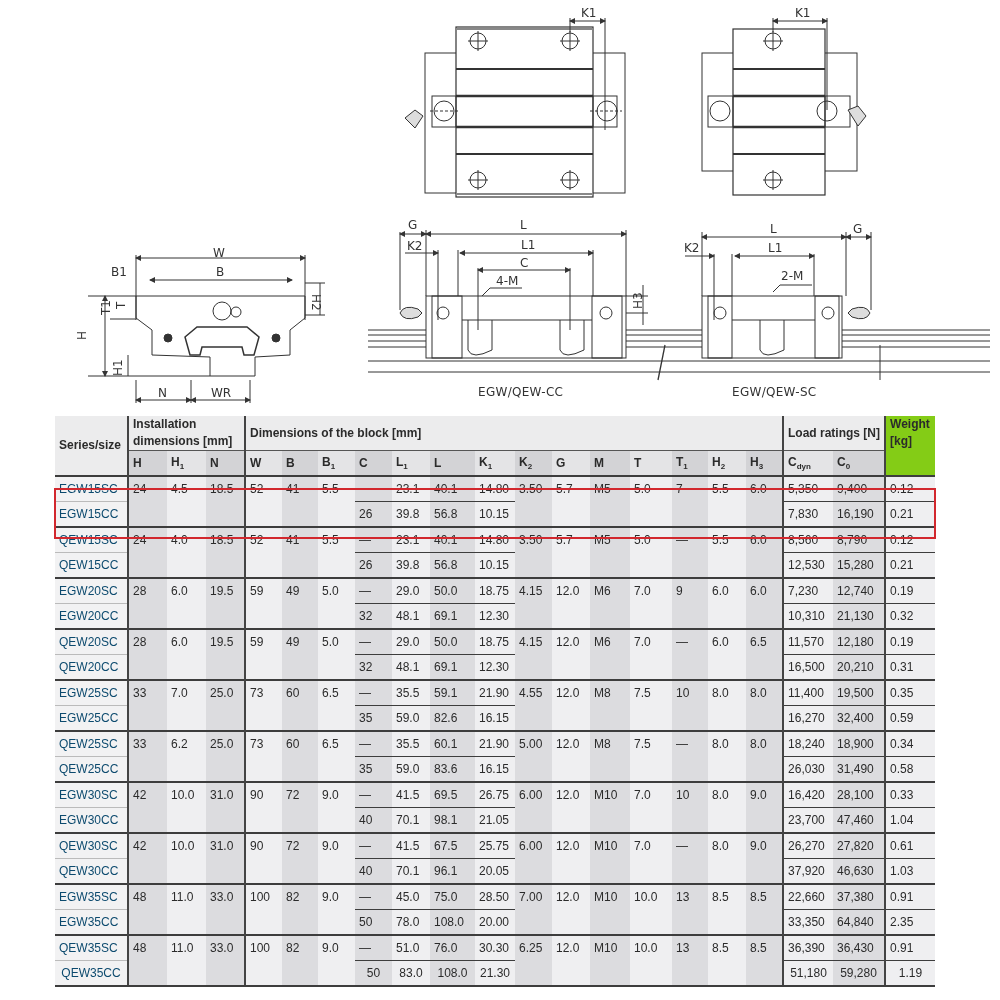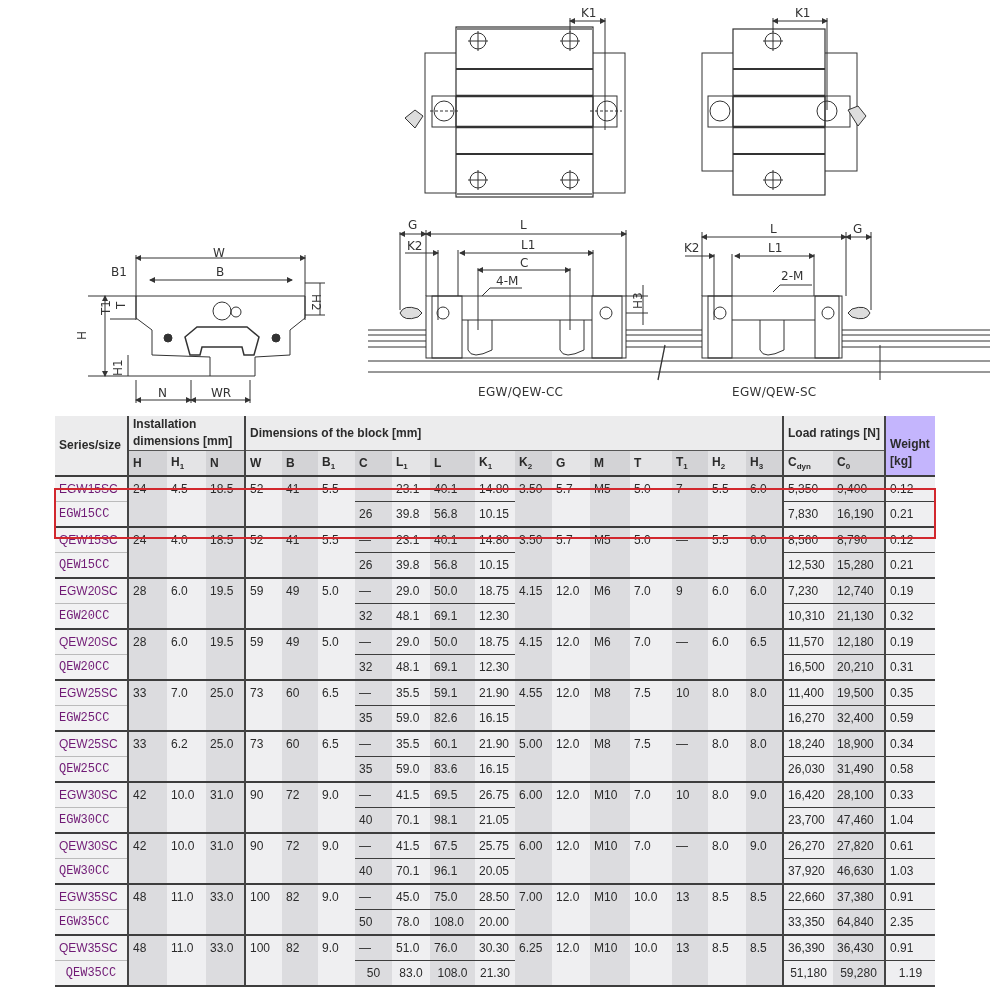--- a/index.html
+++ b/index.html
@@ -8,29 +8,29 @@
   .drawings svg { position:absolute; left:0; top:0; }
   .dlabel { font-family:"DejaVu Sans", sans-serif; font-size:12px; fill:#333; }
   .caption { font-family:"DejaVu Sans", sans-serif; font-size:12px; fill:#333; letter-spacing:0.3px; }
   table.spec { position:absolute; left:55px; top:416px; border-collapse:collapse; table-layout:fixed; width:880px;
     font-family:"Liberation Sans Narrow","Liberation Sans", sans-serif; font-size:12px; color:#2b2b2b; }
   table.spec td, table.spec th { padding:0 4px; height:25.5px; box-sizing:border-box; white-space:nowrap; overflow:hidden; font-weight:normal; text-align:left; vertical-align:middle; }
   table.spec th { font-weight:bold; }
   .hdr-top th { background:#ececed; height:46px; vertical-align:top; padding-top:4px; font-weight:normal; line-height:17px; }
   .hdr-sub th { background:#e4e4e6; height:27px; }
   .hdr-sub th.shade { background:#d3d3d6; }
-  td.name { font-weight:bold; background:#f2f2f3; color:#701a75; }
+  td.name { font-weight:bold; background:#f2f2f3; color:#0c4a6e; }
   td.c { background:#efeff1; }
   td.s { background:#dcdcdf; }
   td.r { text-align:right; }
   .bl { border-left:2px solid #444; }
   tr.grp-top td { border-top:2px solid #3d3d3d; }
   tr.grp-bot td.partial { border-top:1.5px solid #3d3d3d; }
   tr.grp-bot td.wt-line, tr.grp-bot td.ld-line { border-top:1.5px solid #3d3d3d; }
-  tr.grp-bot td.name { border-top:1px solid #bbb;font-family:Liberation Mono, monospace; }
+  tr.grp-bot td.name { border-top:1px solid #bbb; }
   tr.last td { border-bottom:2px solid #3d3d3d;text-align:center; }
   .sub { font-size:8px; vertical-align:-3px; }
   .highlight { position:absolute; left:54px; top:488px; width:882px; height:51px; border:2px solid #d2282e; box-sizing:border-box; pointer-events:none; }
   .hdr-sub { border-top:1.5px solid #555; }
 </style>
 </head>
 <body>
 
 <div class="drawings">
 <svg width="1000" height="412" viewBox="0 0 1000 412">
@@ -237,21 +237,21 @@
       <col style="width:50px">
       <col style="width:52px">
     <col style="width:50px">
   </colgroup>
   <thead>
     <tr class="hdr-top">
       <th rowspan="2">Series/size</th>
       <th colspan="3" class="bl" style="white-space:normal;">Installation dimensions [mm]</th>
       <th colspan="14" class="bl">Dimensions of the block [mm]</th>
       <th colspan="2" class="bl">Load ratings [N]</th>
-      <th rowspan="2" class="bl" style="white-space:normal;vertical-align:top;padding-top:20px;background:#c4b5fd;">Weight [kg]</th>
+      <th rowspan="2" class="bl" style="white-space:normal;vertical-align:top;padding-top:0;background:#84cc16;">Weight [kg]</th>
     </tr>
     <tr class="hdr-sub" id="sub-header-row">
         <th class="shade bl"><span>H</span></th>
         <th><span>H</span><span class="sub">1</span></th>
         <th class="shade"><span>N</span></th>
         <th class="bl"><span>W</span></th>
         <th class="shade"><span>B</span></th>
         <th><span>B</span><span class="sub">1</span></th>
         <th class="shade"><span>C</span></th>
         <th><span>L</span><span class="sub">1</span></th>

